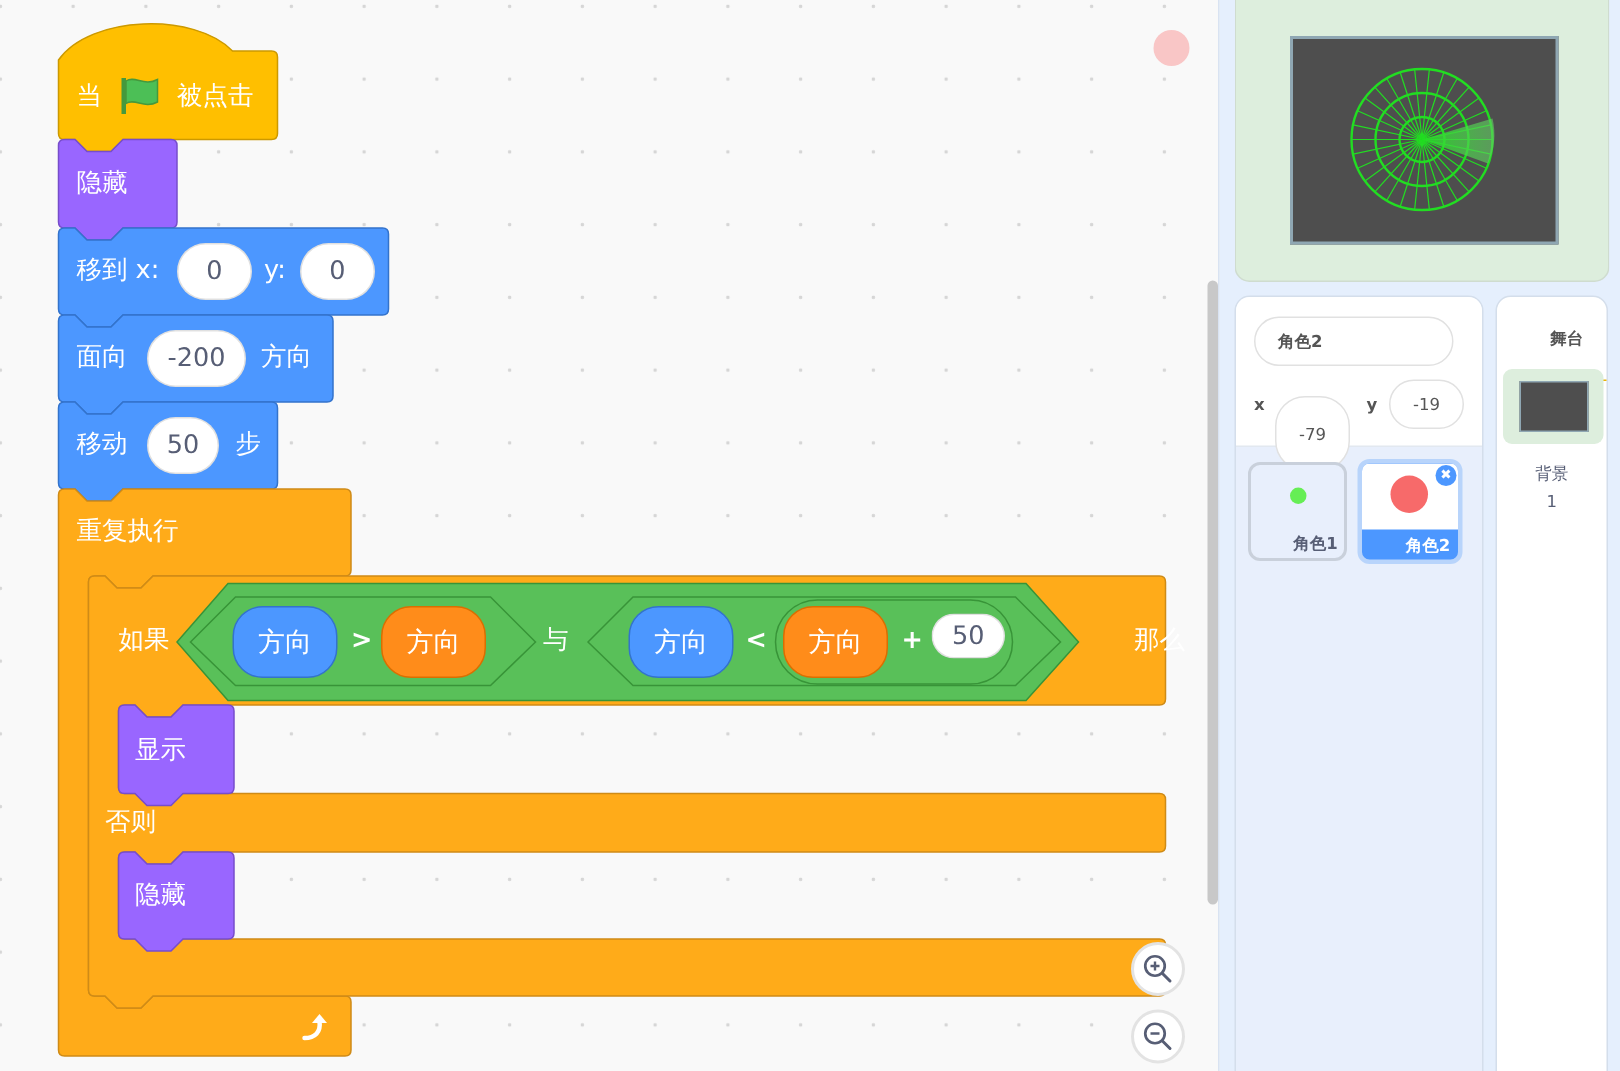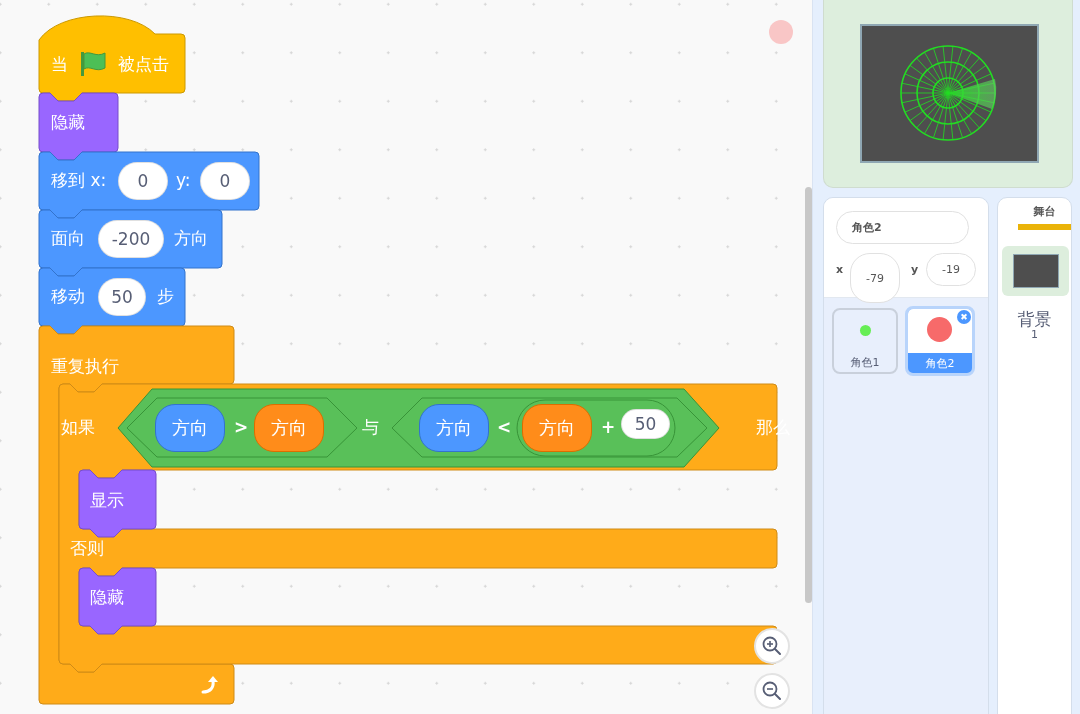--- a/index.html
+++ b/index.html
@@ -43,26 +43,26 @@
     background: #4e4e4e; border: 2px solid #8fa7b3; }
 
   #sprite-pane { position: absolute; left: 823px; top: 197px; width: 166px; height: 520px;
     background: #e8effc; border: 1px solid #d4deeb; border-radius: 10px 10px 0 0; overflow: hidden; }
   #sprite-info { position: absolute; left: 0; top: 0; width: 100%; height: 100px; background: #fff; border-bottom: 1px solid #e2e8f0; }
   .info-input { position: absolute; background: #fff; border: 1px solid #e1e1e1; border-radius: 20px;
     font-size: 11px; color: #555; display: flex; align-items: center; }
   .info-label { position: absolute; font-size: 11px; color: #555; font-weight: bold; }
 
   .sprite-tile { position: absolute; width: 66px; height: 66px; border-radius: 8px; overflow: hidden; }
-  .sprite-tile .lbl { position: absolute; left: 0; bottom: 0; width: 100%; height: 20px; font-size: 11px;
-    display: flex; align-items: center; justify-content: center; }
+  .sprite-tile .lbl { position: absolute; left: 12px; bottom: 0; width: 100%; height: 20px; font-size: 11px;
+    display: flex; align-items: center; justify-content: center; font-weight: bold; }
 
   #stage-pane { position: absolute; left: 997px; top: 197px; width: 75px; height: 520px;
     background: #fff; border: 1px solid #d4deeb; border-radius: 10px 10px 0 0; }
-  #stage-pane .head { height: 32px; border-bottom: 6px solid #eab308; display: flex; align-items: center; justify-content: center;
+  #stage-pane .head { height: 56px; border-bottom: 1px solid #eab308; display: flex; align-items: center; justify-content: center;
     font-size: 11px; color: #555; font-weight: bold; margin-left: 20px; }
   #backdrop-thumb { position: absolute; left: 4px; top: 48px; width: 67px; height: 50px; background: #ddeedd; border-radius: 6px;
     display: flex; align-items: center; justify-content: center; }
   #backdrop-thumb .inner { width: 46px; height: 34px; background: #4e4e4e; border: 1px solid #8fa7b3; }
 </style>
 </head>
 <body>
 
 <div id="workspace">
 
@@ -116,23 +116,23 @@
   <div class="pill" style="left:200px;top:162px;width:50px;height:38px">0</div>
 
   <span class="blk-text" style="left:51px;top:230px">面向</span>
   <div class="pill" style="left:98px;top:220px;width:66px;height:38px">-200</div>
   <span class="blk-text" style="left:174px;top:230px">方向</span>
 
   <span class="blk-text" style="left:51px;top:288px">移动</span>
   <div class="pill" style="left:98px;top:278px;width:48px;height:38px">50</div>
   <span class="blk-text" style="left:157px;top:288px">步</span>
 
-  <span class="blk-text" style="left:51px;top:358px">重复执行</span>
-
-  <span class="blk-text" style="left:61px;top:419px">如果</span>
+  <span class="blk-text" style="left:51px;top:346px">重复执行</span>
+
+  <span class="blk-text" style="left:79px;top:419px">如果</span>
   <div class="rep-pill rep-blue" style="left:155px;top:404px;width:70px;height:48px">方向</div>
   <span class="op-sym" style="left:234px;top:419px">&gt;</span>
   <div class="rep-pill rep-orange" style="left:254px;top:404px;width:70px;height:48px">方向</div>
   <span class="blk-text" style="left:362px;top:419px">与</span>
   <div class="rep-pill rep-blue" style="left:419px;top:404px;width:70px;height:48px">方向</div>
   <span class="op-sym" style="left:497px;top:419px">&lt;</span>
   <div class="rep-pill rep-orange" style="left:522px;top:404px;width:70px;height:48px">方向</div>
   <span class="op-sym" style="left:601px;top:419px">+</span>
   <div class="pill" style="left:621px;top:409px;width:49px;height:30px">50</div>
   <span class="blk-text" style="left:756px;top:419px">那么</span>
@@ -210,21 +210,21 @@
         <path d="M0,0 L47,-14 A47,47 0 0 1 44,16 Z" fill="url(#sweep)" stroke="none"></path>
       </g>
     </svg>
   </div>
 </div>
 
 <div id="sprite-pane">
   <div id="sprite-info">
     <div class="info-input" style="left:12px;top:13px;width:133px;height:33px;padding-left:15px;font-weight:bold">角色2</div>
     <span class="info-label" style="left:12px;top:65px">x</span>
-    <div class="info-input" style="left:26px;top:55px;width:50px;height:50px;justify-content:center">-79</div>
+    <div class="info-input" style="left:26px;top:66px;width:50px;height:50px;justify-content:center">-79</div>
     <span class="info-label" style="left:87px;top:65px">y</span>
     <div class="info-input" style="left:102px;top:55px;width:50px;height:33px;justify-content:center">-19</div>
   </div>
 
   <div class="sprite-tile" style="left:8px;top:110px;background:#e8effc;border:2px solid #c9d0db">
     <div style="position:absolute;left:26px;top:15px;width:11px;height:11px;border-radius:50%;background:#66ee55"></div>
     <div class="lbl" style="color:#575e75">角色1</div>
   </div>
 
   <div class="sprite-tile" style="left:81px;top:108px;width:70px;height:70px;border:3px solid #b8d4fb;background:#4c97ff">
@@ -233,15 +233,15 @@
     <div style="position:absolute;right:1px;top:1px;width:14px;height:14px;border-radius:50%;background:#4c97ff;color:#fff;font-size:9px;font-weight:bold;display:flex;align-items:center;justify-content:center">✖</div>
     <div class="lbl" style="color:#fff">角色2</div>
   </div>
 </div>
 
 <div id="stage-pane">
   <div class="head">舞台</div>
   <div id="backdrop-thumb">
       <div class="inner"></div>
     </div>
-  <div style="position:absolute;left:0;top:110px;width:100%;text-align:center;font-size:17px;color:#575e75">背景</div>
+  <div style="position:absolute;left:0;top:110px;width:100%;text-align:center;font-size:11px;color:#575e75">背景</div>
   <div style="position:absolute;left:0;top:130px;width:100%;text-align:center;font-size:11px;color:#575e75">1</div>
 </div>
 
 </body></html>

